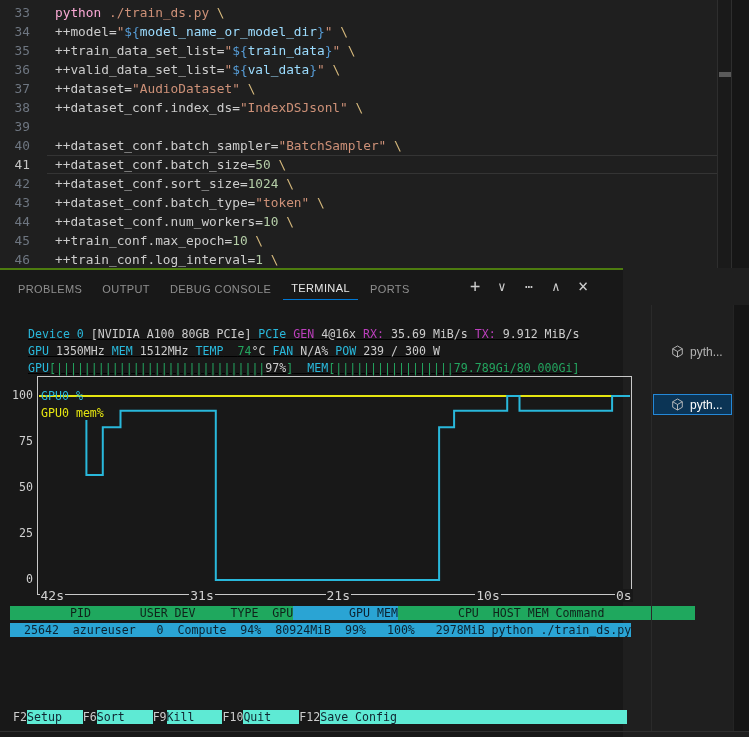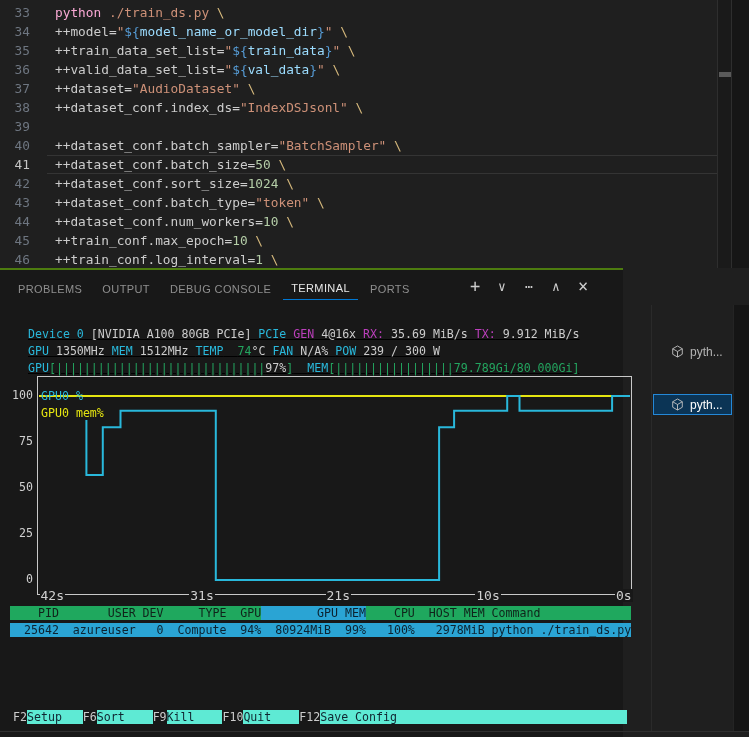--- a/index.html
+++ b/index.html
@@ -37,21 +37,21 @@
   
   .chart{position:absolute;left:37px;top:106px;width:595px;height:219px;border:1px solid #c8c8c8;
        box-sizing:border-box;}
   .chart svg{position:absolute;left:0;top:0;}
   .legend{position:absolute;left:3px;font-size:11.6px;line-height:14px;white-space:pre;}
   .ytick{position:absolute;left:8px;width:25px;text-align:right;font-size:11.6px;color:#d0d0d0;height:14px;}
   .xtick{position:absolute;top:319px;font-size:13px;color:#d0d0d0;background:#181818;height:13px;
        line-height:13px;padding:0 1px;z-index:3;}
   
   .proc-table{position:absolute;left:10px;top:335px;margin:0;font-size:11.6px;line-height:17px;white-space:pre;}
-  .hdr-green{background:#1fa85e;color:#10231a;}
+  .hdr-green{background:#1fa85e;color:#10231a;padding-left:32px;}
   .hdr-cyan{background:#2aa4d4;color:#0c2230;}
   .row-cyan{background:#2aa4d4;color:#0c2230;}
   
   .fkeys{position:absolute;left:13px;top:439px;margin:0;font-size:11.6px;line-height:16px;white-space:pre;}
   .fk-key{color:#cccccc;}
   .fk-block{background:#5eead4;color:#102530;}
   .panel-bottom-border{position:absolute;left:0;top:461px;width:749px;height:1px;background:#2f2f2f;}
   
   .term-divider{position:absolute;left:651px;top:35px;width:1px;height:426px;background:#2a2a2a;}
   .panel-right-strip{position:absolute;left:733px;top:35px;width:16px;height:426px;background:#151515;

